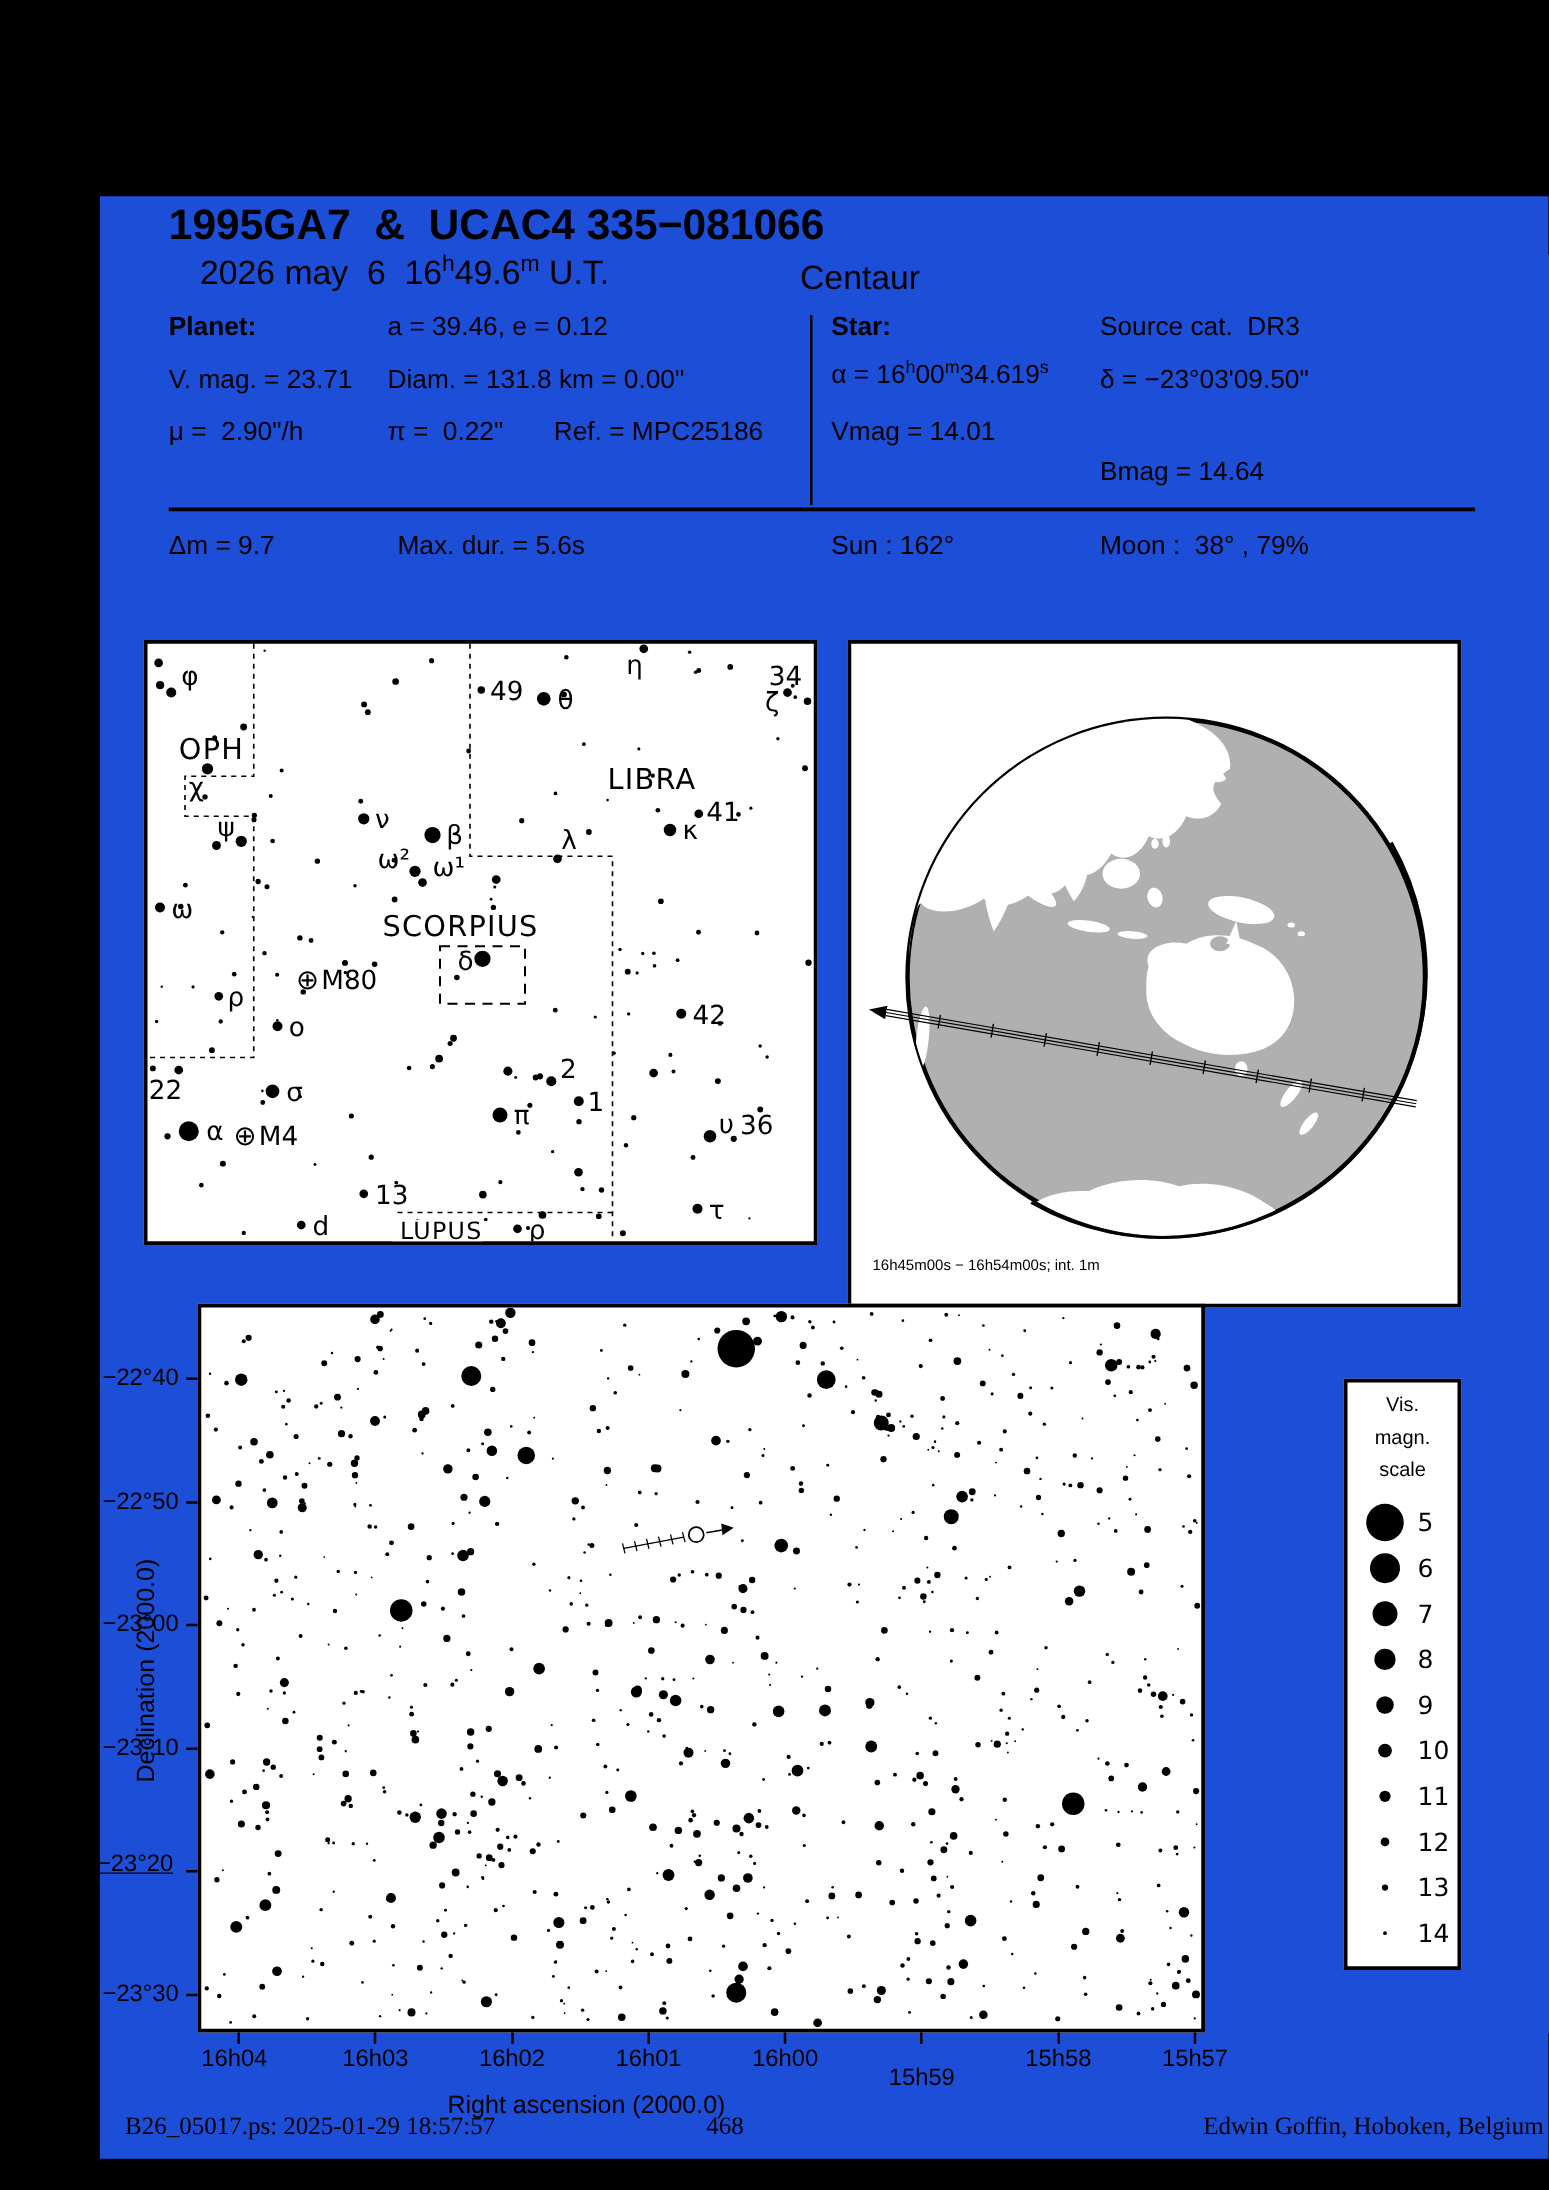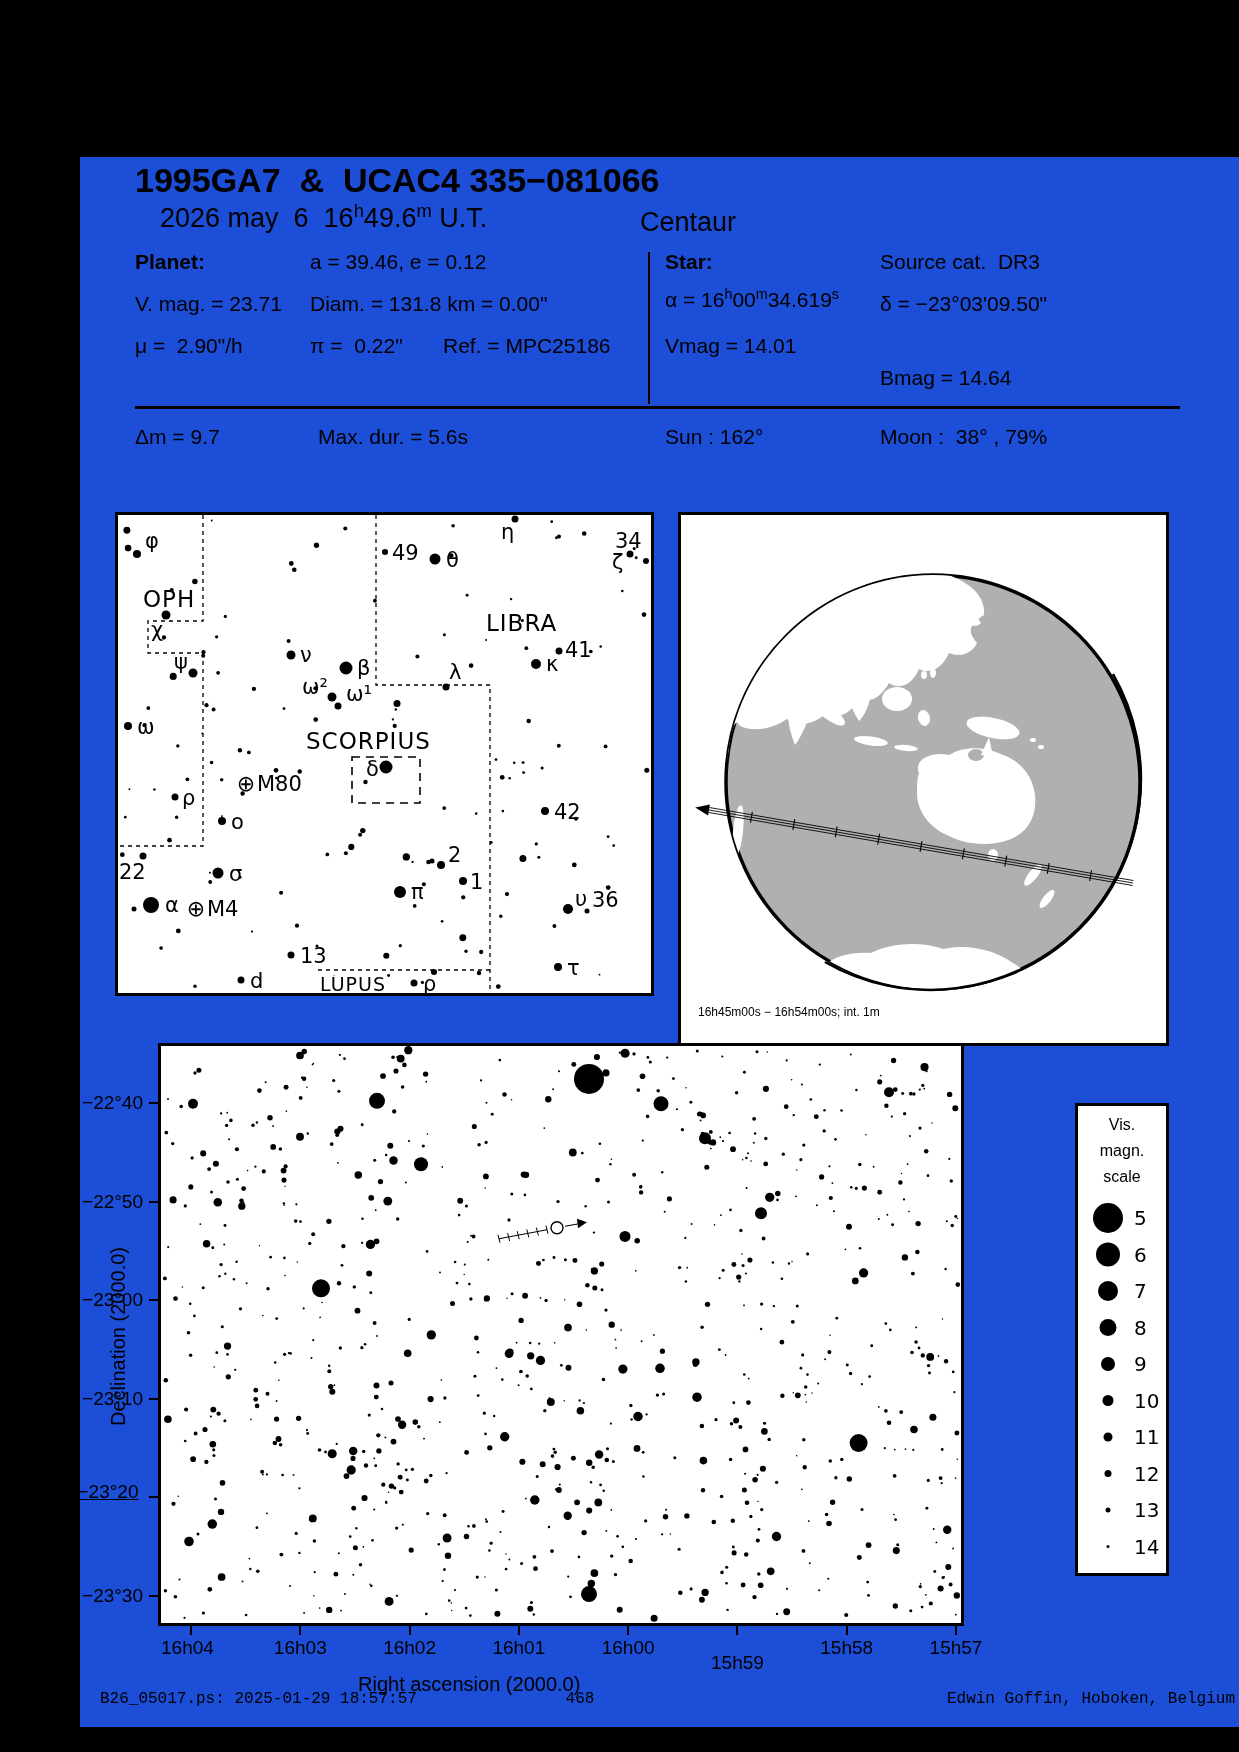--- a/index.html
+++ b/index.html
@@ -14,21 +14,21 @@
   sup.u{font-size:68%;vertical-align:super;line-height:0;}
   .cell{font-size:21px;white-space:pre;}
   .bold{font-weight:bold;}
   .vline{background:#000;width:2px;}
   .hrule{background:#000;height:3px;}
   .panel{position:absolute;border:3px solid #000;background:#fff;}
   .ticklab{font-size:19px;position:absolute;}
   .axis-title{font-size:20px;position:absolute;}
   .tick{position:absolute;background:#000;}
   .legend-title{font-size:16px;text-align:center;position:absolute;width:100%;}
-  .footer{font-family:Liberation Mono, monospace;font-size:16px;position:absolute;}
+  .footer{font-family:Liberation Serif, serif;font-size:20px;position:absolute;}
   svg{display:block;}
   svg text{font-family:"DejaVu Sans",sans-serif;fill:#000;}
 </style>
 </head>
 <body>
 
 <div id="canvas">
   <div class="page">
 
     <div class="abs title pre" style="left:55px;top:4px;">1995GA7  &amp;  UCAC4 335−081066</div>

